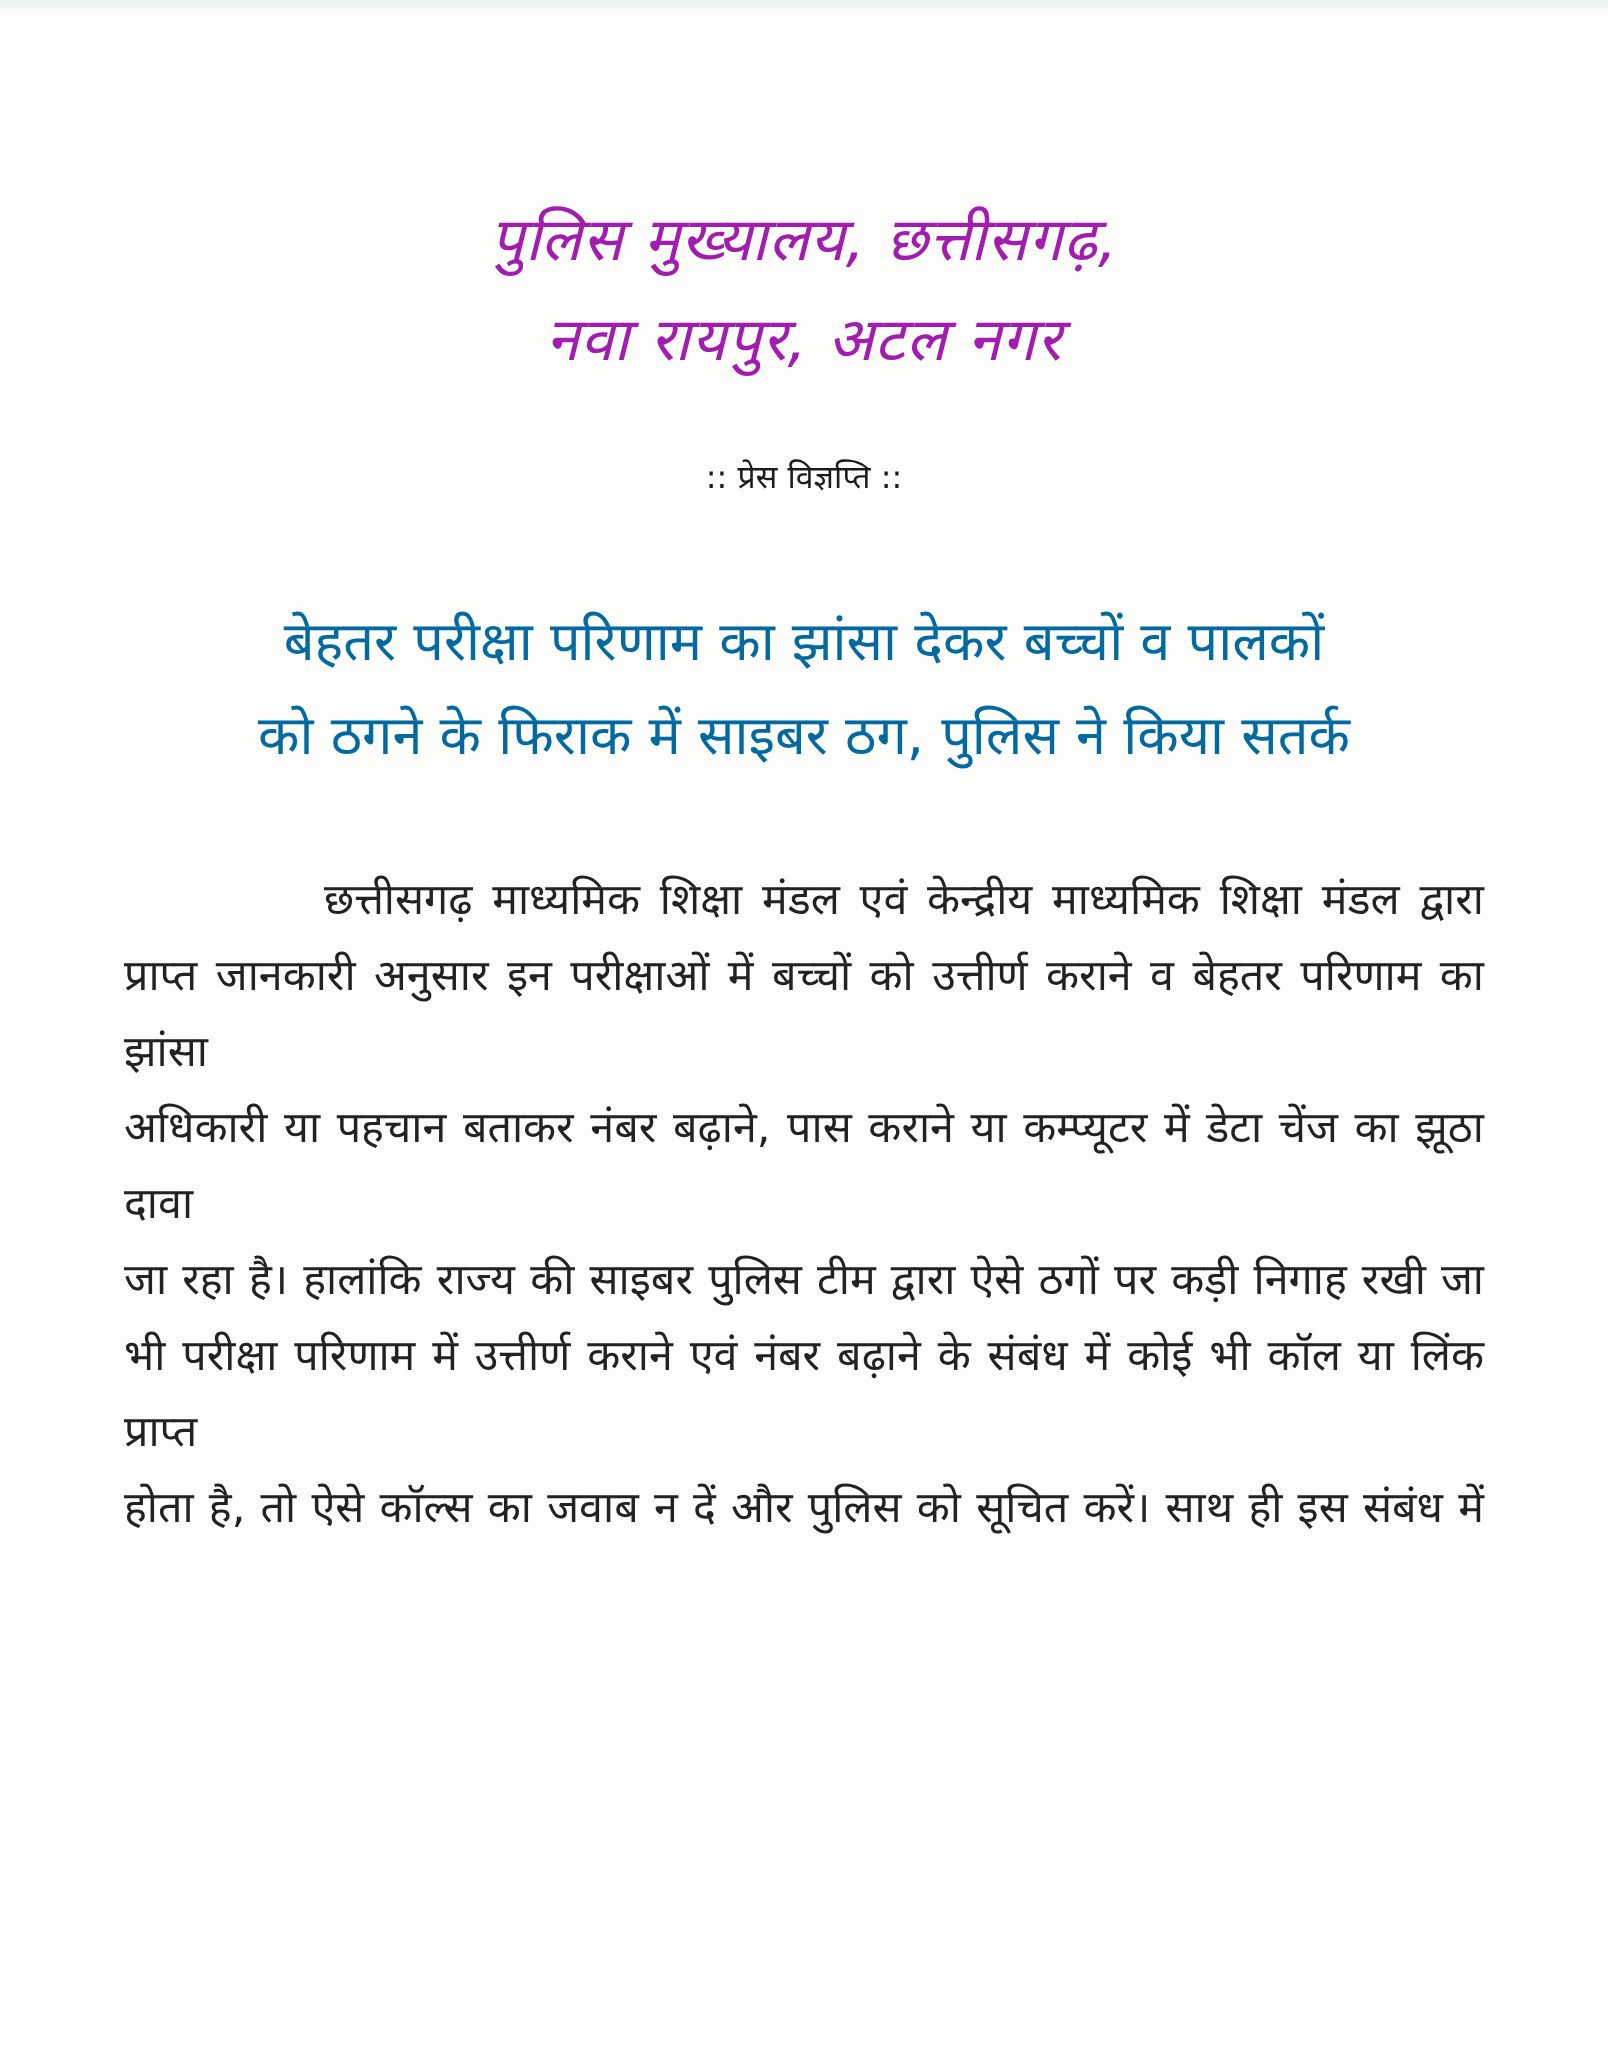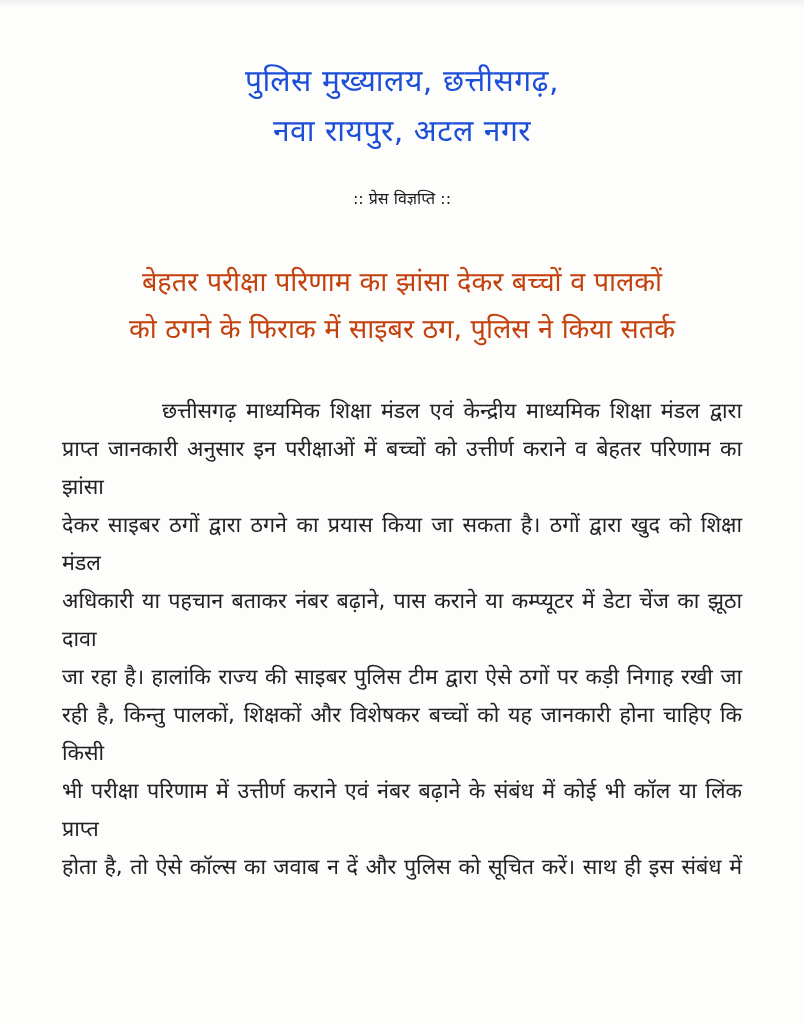--- a/index.html
+++ b/index.html
@@ -20,40 +20,41 @@
   }
   
   .scan-edge {
     position: absolute;
     top: 0; left: 0; right: 0;
     height: 8px;
     background: linear-gradient(to bottom, rgba(210,218,220,0.35), rgba(255,255,255,0));
     pointer-events: none;
   }
   .org-title {
-    margin-top: 56px;
+    margin-top: 96px;
     text-align: center;
     font-size: 30px;
     line-height: 50px;
     letter-spacing: 0.5px;
-    color: #1d4ed8;
+    color: #a21caf;
+    font-style: italic;
   }
   .press-label {
     margin-top: 26px;
     text-align: center;
     font-size: 16px;
     line-height: 34px;
     color: #1b1b1b;
   }
   .headline {
     margin-top: 42px;
     text-align: center;
     font-size: 27px;
     line-height: 47px;
-    color: #c2410c;
+    color: #0369a1;
   }
   .body-text {
     margin: 36px 62px 0 62px;
     font-size: 21.5px;
     color: #222222;
   }
   .body-line {
     line-height: 38px;
     text-align: justify;
     text-align-last: justify;
@@ -78,21 +79,19 @@
   <div class="press-label">:: प्रेस विज्ञप्ति ::</div>
 
   <div class="headline">
     <div>बेहतर परीक्षा परिणाम का झांसा देकर बच्चों व पालकों</div>
     <div>को ठगने के फिराक में साइबर ठग, पुलिस ने किया सतर्क</div>
   </div>
 
   <div class="body-text">
     <div class="body-line first">छत्तीसगढ़ माध्यमिक शिक्षा मंडल एवं केन्द्रीय माध्यमिक शिक्षा मंडल द्वारा</div>
     <div class="body-line">प्राप्त जानकारी अनुसार इन परीक्षाओं में बच्चों को उत्तीर्ण कराने व बेहतर परिणाम का झांसा</div>
-    <div class="body-line">देकर साइबर ठगों द्वारा ठगने का प्रयास किया जा सकता है। ठगों द्वारा खुद को शिक्षा मंडल</div>
     <div class="body-line">अधिकारी या पहचान बताकर नंबर बढ़ाने, पास कराने या कम्प्यूटर में डेटा चेंज का झूठा दावा</div>
     <div class="body-line">जा रहा है। हालांकि राज्य की साइबर पुलिस टीम द्वारा ऐसे ठगों पर कड़ी निगाह रखी जा</div>
-    <div class="body-line">रही है, किन्तु पालकों, शिक्षकों और विशेषकर बच्चों को यह जानकारी होना चाहिए कि किसी</div>
     <div class="body-line">भी परीक्षा परिणाम में उत्तीर्ण कराने एवं नंबर बढ़ाने के संबंध में कोई भी कॉल या लिंक प्राप्त</div>
     <div class="body-line">होता है, तो ऐसे कॉल्स का जवाब न दें और पुलिस को सूचित करें। साथ ही इस संबंध में</div>
 
   </div>
 </div>
 
 </body></html>

